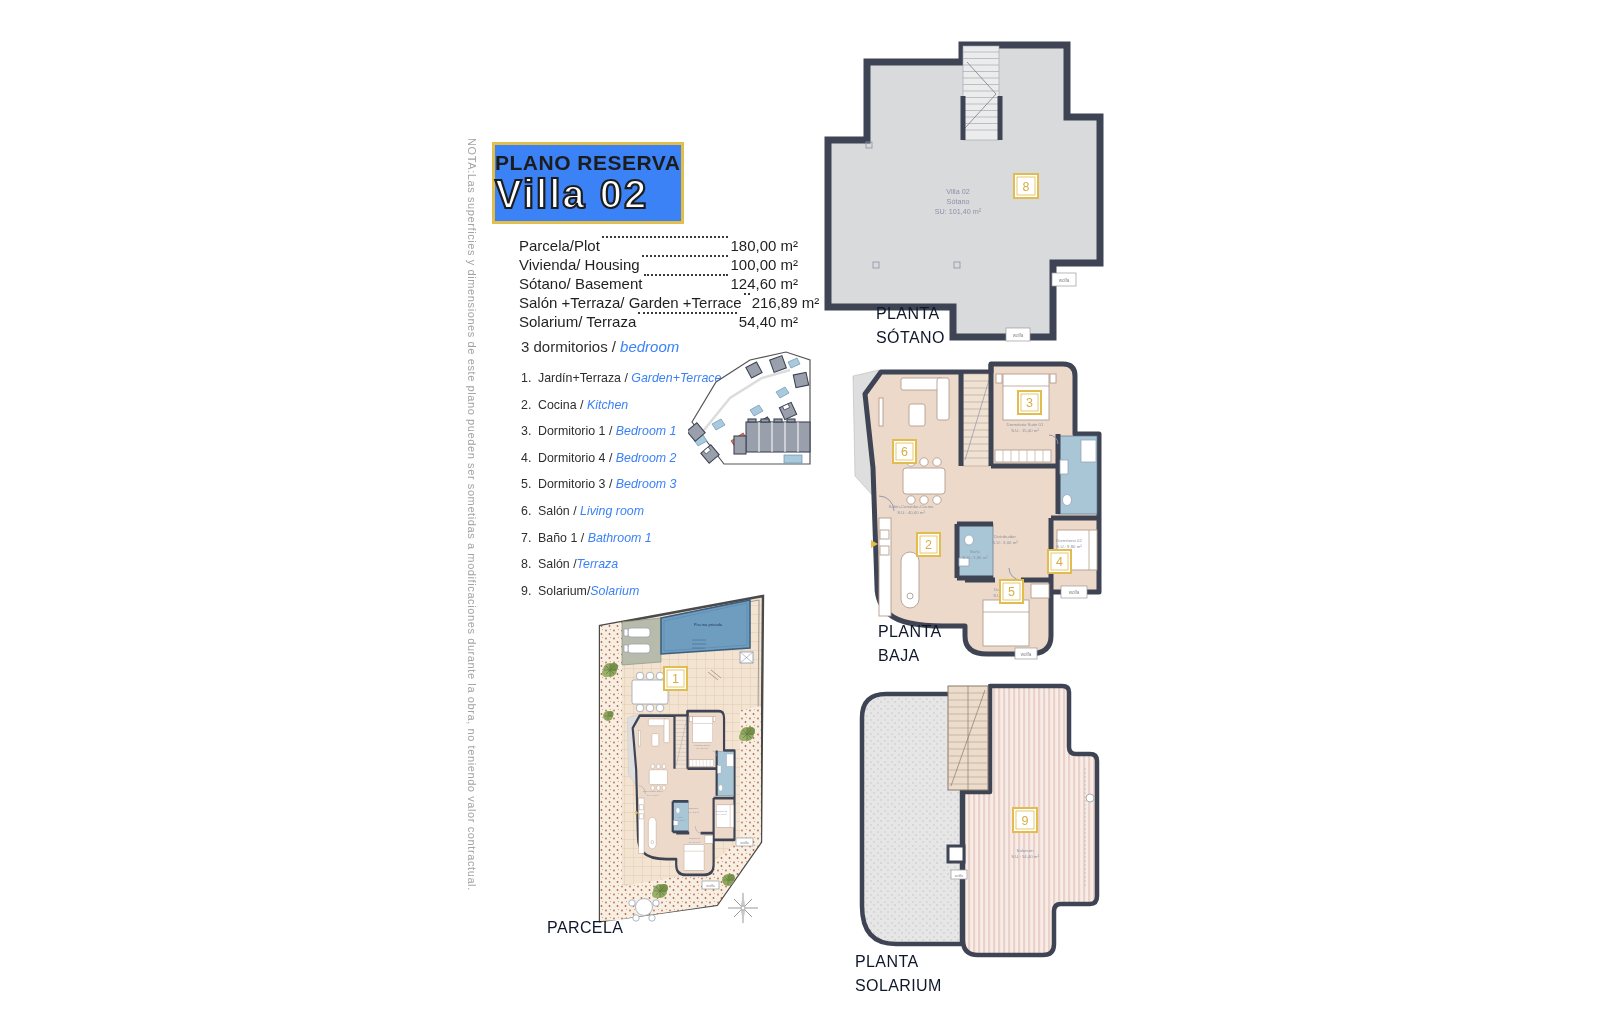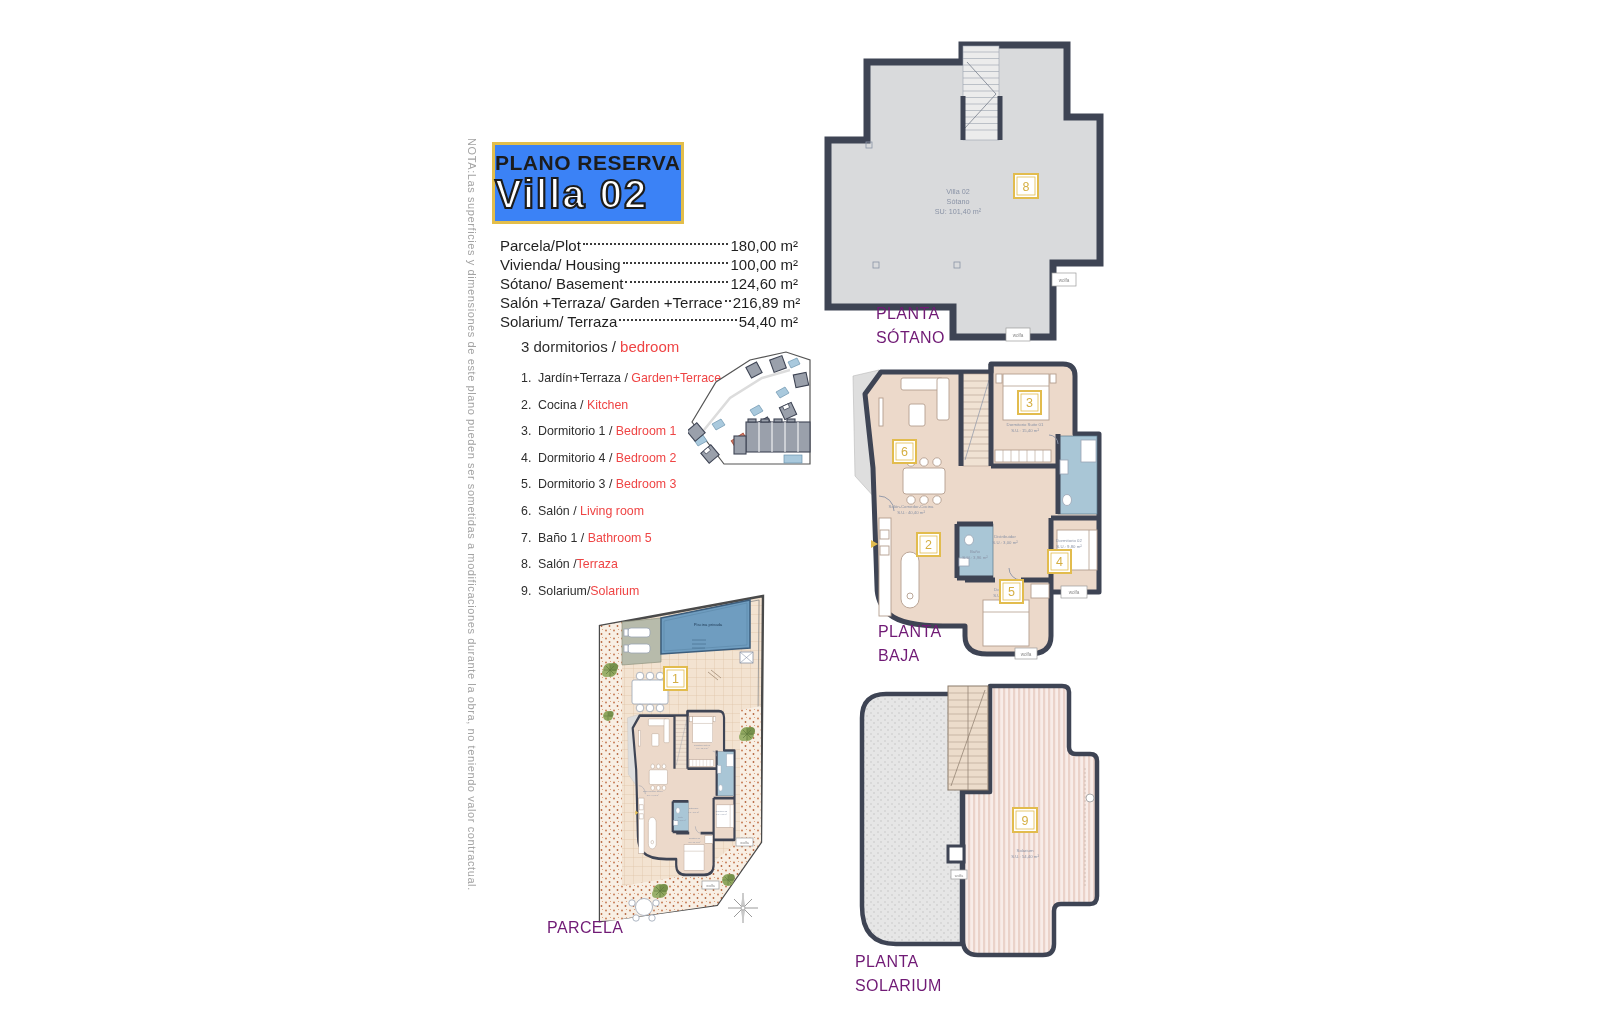--- a/index.html
+++ b/index.html
@@ -15,35 +15,35 @@
   
   .title-box{left:492px;top:142px;width:186px;height:76px;
     border:3px solid #E3BE4B;display:flex;flex-direction:column;
     justify-content:center;align-items:flex-start;background:#3b82f6;}
   .title-kicker{font-size:21px;font-weight:700;letter-spacing:.5px;color:#1c1c1c;line-height:1;}
   .title-name{font-size:40px;font-weight:800;letter-spacing:2px;line-height:1.05;
     color:#ffffff;-webkit-text-stroke:2.2px #1c1c1c;}
 
   
   .area-table{left:500px;top:236px;width:298px;font-size:15px;color:#1f1f1f;}
-  .area-row{display:flex;align-items:center;height:19px;line-height:19px;}
+  .area-row{display:flex;align-items:flex-start;height:19px;line-height:19px;margin-left:19px;}
   .area-label{white-space:nowrap;}
   .area-dots{flex:1;border-bottom:2px dotted #3a3a3a;margin:0 2px 4px 2px;min-width:6px;}
   .area-value{white-space:nowrap;}
 
   
   .legend{left:521px;top:338px;width:250px;}
   .legend-header{font-size:15px;margin-bottom:16px;color:#2e2e2e;}
   .legend-item{font-size:12.4px;margin-bottom:12.6px;color:#2e2e2e;display:flex;}
   .legend-num{width:17px;flex:0 0 17px;}
-  .en{color:#ef4444;}
+  .en{color:#3b82f6;font-style:italic;}
   .gap{display:inline-block;width:4px;}
 
   
-  .plan-label{font-size:16px;line-height:1.5;letter-spacing:.4px;color:#701a75;}
+  .plan-label{font-size:16px;line-height:1.5;letter-spacing:.4px;color:#0f172a;}
 
   svg text{font-family:"Liberation Sans",sans-serif;}
   .ptxt{fill:#8a93a6;font-size:4.3px;text-anchor:middle;}
   .ptxt2{fill:#8a93a6;font-size:7.2px;text-anchor:middle;}
   .furn{fill:#ffffff;stroke:#b49e8e;stroke-width:0.9;}
   .furn2{fill:#ffffff;stroke:#9aa4b4;stroke-width:0.8;}
   .wallseg{fill:none;stroke:#3E4454;stroke-width:5;}
   .bdgO{fill:#ffffff;stroke:#E2BC4E;stroke-width:2;}
   .bdgI{fill:none;stroke:#E2BC4E;stroke-width:0.8;}
   .bdgT{fill:#D5AF43;font-size:12.5px;text-anchor:middle;}
@@ -195,21 +195,21 @@
   <div class="legend-item">
       <span class="legend-num">5.</span>
       <span><span>Dormitorio 3 /</span> <span class="en">Bedroom 3</span></span>
     </div>
   <div class="legend-item">
       <span class="legend-num">6.</span>
       <span><span>Salón /</span> <span class="en">Living room</span></span>
     </div>
   <div class="legend-item">
       <span class="legend-num">7.</span>
-      <span><span>Baño 1 /</span> <span class="en">Bathroom 5</span></span>
+      <span><span>Baño 1 /</span> <span class="en">Bathroom 1</span></span>
     </div>
   <div class="legend-item">
       <span class="legend-num">8.</span>
       <span><span>Salón /</span><span class="en">Terraza</span></span>
     </div>
   <div class="legend-item">
       <span class="legend-num">9.</span>
       <span><span>Solarium/</span><span class="en">Solarium</span></span>
     </div>
 </div>

